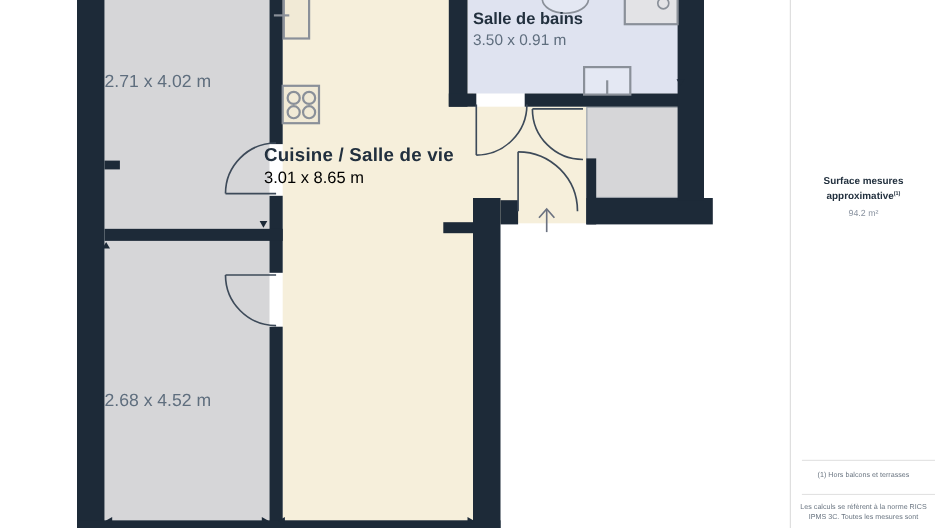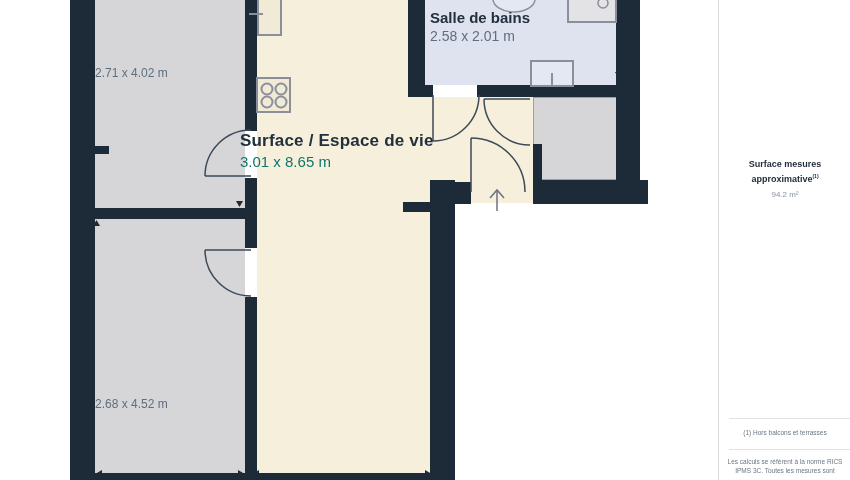--- a/index.html
+++ b/index.html
@@ -19,22 +19,22 @@
 
   
   .wall{position:absolute;background:#1d2a38;}
 
   
   #overlay{position:absolute;left:0;top:0;pointer-events:none;}
 
   
   .room-label{position:absolute;color:#22303e;}
   .room-name{font-weight:bold;font-size:17px;letter-spacing:.2px;color:#22303e;}
-  .room-dims{font-size:15px;color:#0f766e;margin-top:2px;}
-  .room-dims-only{font-size:12px;color:#5f6e7e;}
+  .room-dims{font-size:15px;color:#000000;margin-top:2px;}
+  .room-dims-only{font-size:16px;color:#5f6e7e;}
   .bath-name{font-weight:bold;font-size:15px;color:#22303e;}
   .bath-dims{font-size:14px;color:#5f6e7e;margin-top:2px;}
 
   
   #sidebar{
     position:absolute;left:718px;top:0;width:132px;height:480px;
     border-left:1px solid #dcdcdc;background:#ffffff;
   }
   .s-block{position:absolute;left:0;width:100%;text-align:center;}
   .s-title{font-size:9px;font-weight:bold;color:#22303e;line-height:12px;padding:0 8px;}
@@ -140,30 +140,30 @@
       <polygon points="102,470 102,477 96,473.5"></polygon>
       <polygon points="238,470 238,477 244,473.5"></polygon>
     </g>
   </svg>
 
   <div class="room-label" style="left:95px;top:66px;width:150px;">
     <div class="room-dims-only">2.71 x 4.02 m</div>
   </div>
 
   <div class="room-label" style="left:240px;top:131px;width:195px;">
-    <div class="room-name">Surface / Espace de vie</div>
+    <div class="room-name">Cuisine / Salle de vie</div>
     <div class="room-dims">3.01 x 8.65 m</div>
   </div>
 
   <div class="room-label" style="left:430px;top:9px;width:188px;">
     <div class="bath-name">Salle de bains</div>
-    <div class="bath-dims">2.58 x 2.01 m</div>
+    <div class="bath-dims">3.50 x 0.91 m</div>
   </div>
 
-  <div class="room-label" style="left:95px;top:356px;width:128px;margin-top:41px;">
+  <div class="room-label" style="left:95px;top:356px;width:128px;">
     <div class="room-dims-only">2.68 x 4.52 m</div>
   </div>
 </div>
 
 <aside id="sidebar">
   <div class="s-block" style="top:158px;">
     <div class="s-title"><span>Surface mesures approximative</span><sup>(1)</sup></div>
     <div class="s-value">94.2 m²</div>
   </div>
 

